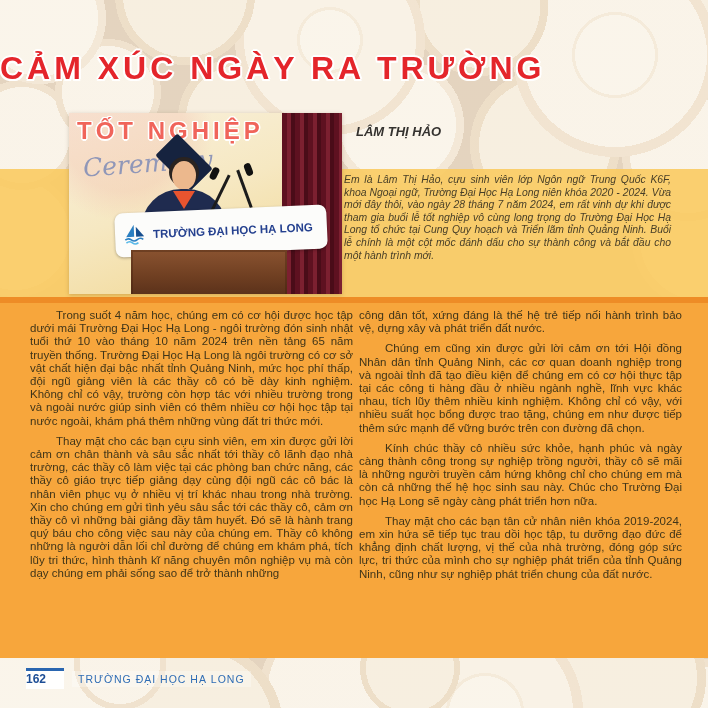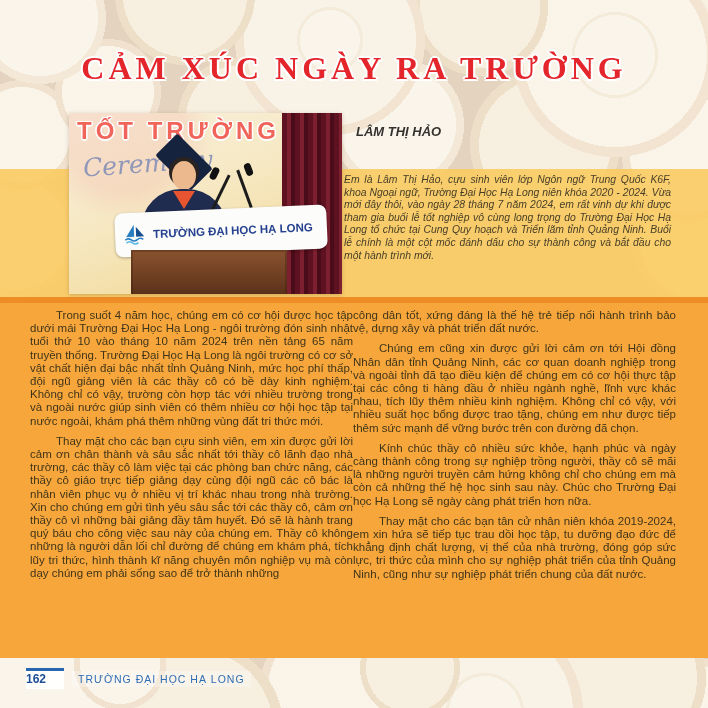--- a/index.html
+++ b/index.html
@@ -31,24 +31,24 @@
     radial-gradient(circle at 485px 712px,#f7eedd 0 36px,#eeddc2 36px 39px,#f5ead6 39px 88px,#e9d2b2 88px 98px,rgba(233,210,178,0) 98px),
     radial-gradient(circle at 625px 678px,#f2e4cc 0 72px,#e2c9a4 72px 81px,rgba(226,201,164,0) 81px),
     radial-gradient(circle at 712px 725px,#f6ecda 0 58px,#e6cfae 58px 66px,rgba(230,207,174,0) 66px);
   }
 
   
   .band-yellow{position:absolute;left:0;top:169px;width:708px;height:128px;background:rgba(250,203,98,0.90);z-index:1;}
   .band-orange{position:absolute;left:0;top:297px;width:708px;height:361px;background:#f7a63c;border-top:6px solid #ee8c26;box-sizing:border-box;z-index:1;}
 
   
-  .headline{position:absolute;left:0;top:50px;width:708px;text-align:center;z-index:4;
+  .headline{position:absolute;left:0;top:50px;width:708px;text-align:left;z-index:4;
     font-weight:800;font-size:32px;letter-spacing:4px;color:#e4252b;white-space:nowrap;
     text-shadow:-2px 0 0 #fff,2px 0 0 #fff,0 -2px 0 #fff,0 2px 0 #fff,
-                -1.5px -1.5px 0 #fff,1.5px -1.5px 0 #fff,-1.5px 1.5px 0 #fff,1.5px 1.5px 0 #fff;font-family:Liberation Serif, serif;}
+                -1.5px -1.5px 0 #fff,1.5px -1.5px 0 #fff,-1.5px 1.5px 0 #fff,1.5px 1.5px 0 #fff;}
 
   
   .photo{position:absolute;left:69px;top:113px;width:273px;height:181px;overflow:hidden;z-index:3;box-shadow:0 1px 4px rgba(90,60,20,0.25);}
   .photo .backdrop{position:absolute;inset:0;
     background:radial-gradient(circle at 20% 10%,rgba(240,170,160,0.25) 0 60px,rgba(240,170,160,0) 90px),
                linear-gradient(160deg,#f9f1de 0%,#f6e8c2 45%,#f0d48a 100%);}
   .photo .curtain{position:absolute;right:0;top:0;width:60px;height:100%;
     background:repeating-linear-gradient(90deg,#5e1120 0 5px,#7c2030 5px 9px,#4a0c18 9px 13px);}
   .photo .banner-title{position:absolute;left:8px;top:4px;font-weight:800;font-size:24px;letter-spacing:4px;color:#f0645a;white-space:nowrap;
     text-shadow:-1.5px 0 0 #fff,1.5px 0 0 #fff,0 -1.5px 0 #fff,0 1.5px 0 #fff,-1px -1px 0 #fff,1px -1px 0 #fff,-1px 1px 0 #fff,1px 1px 0 #fff;}
@@ -68,21 +68,21 @@
     box-shadow:inset 0 0 0 2px rgba(60,30,12,0.35);}
 
   
   .author{position:absolute;left:356px;top:124px;width:327px;z-index:4;color:#34322f;}
   .author-name{font-weight:bold;font-style:italic;font-size:13px;}
   .author-role{font-style:italic;font-size:12px;margin-top:2px;color:#3c3a37;}
   .intro{position:absolute;left:344px;top:174px;width:327px;z-index:4;
     font-weight:normal;font-style:italic;font-size:10.4px;line-height:12.6px;text-align:justify;color:#473e27;}
 
   
-  .columns{position:absolute;left:30px;top:309px;width:652px;display:flex;z-index:4;}
+  .columns{position:absolute;left:30px;top:309px;width:652px;display:flex;gap:6px;z-index:4;}
   .col{width:323px;font-size:11.5px;line-height:13.2px;text-align:justify;color:#403519;}
   .col p.para{margin:0 0 7px 0;text-indent:26px;}
   .col p.no-indent{text-indent:0;}
 
   
   .footer-pagebox{position:absolute;left:26px;top:668px;width:38px;height:21px;z-index:4;
     background:rgba(255,255,255,0.92);border-top:3px solid #2a66b0;box-sizing:border-box;
     text-align:left;font-weight:bold;font-size:12px;line-height:17px;color:#1d4e95;}
   .footer-label{position:absolute;left:72px;top:671px;z-index:4;font-size:10.5px;letter-spacing:1px;
     color:#2e6cb4;background:rgba(255,255,255,0.30);padding:2px 6px;white-space:nowrap;}
@@ -94,21 +94,21 @@
   <div class="wood"></div>
 
   <div class="band-yellow"></div>
   <div class="band-orange"></div>
 
   <div class="headline">CẢM XÚC NGÀY RA TRƯỜNG</div>
 
   <div class="photo">
     <div class="backdrop"></div>
     <div class="curtain"></div>
-    <div class="banner-title">TỐT TRƯỜNG</div>
+    <div class="banner-title">TỐT NGHIỆP</div>
     <div class="banner-script">Ceremony</div>
 
     <div class="grad-cap"></div>
     <div class="grad-hair"></div>
     <div class="grad-face"></div>
     <div class="grad-gown"></div>
     <div class="grad-collar"></div>
 
     <div class="mic" style="left:150px;top:60px;transform:rotate(26deg);"></div>
     <div class="mic-head" style="left:142px;top:54px;transform:rotate(26deg);"></div>

